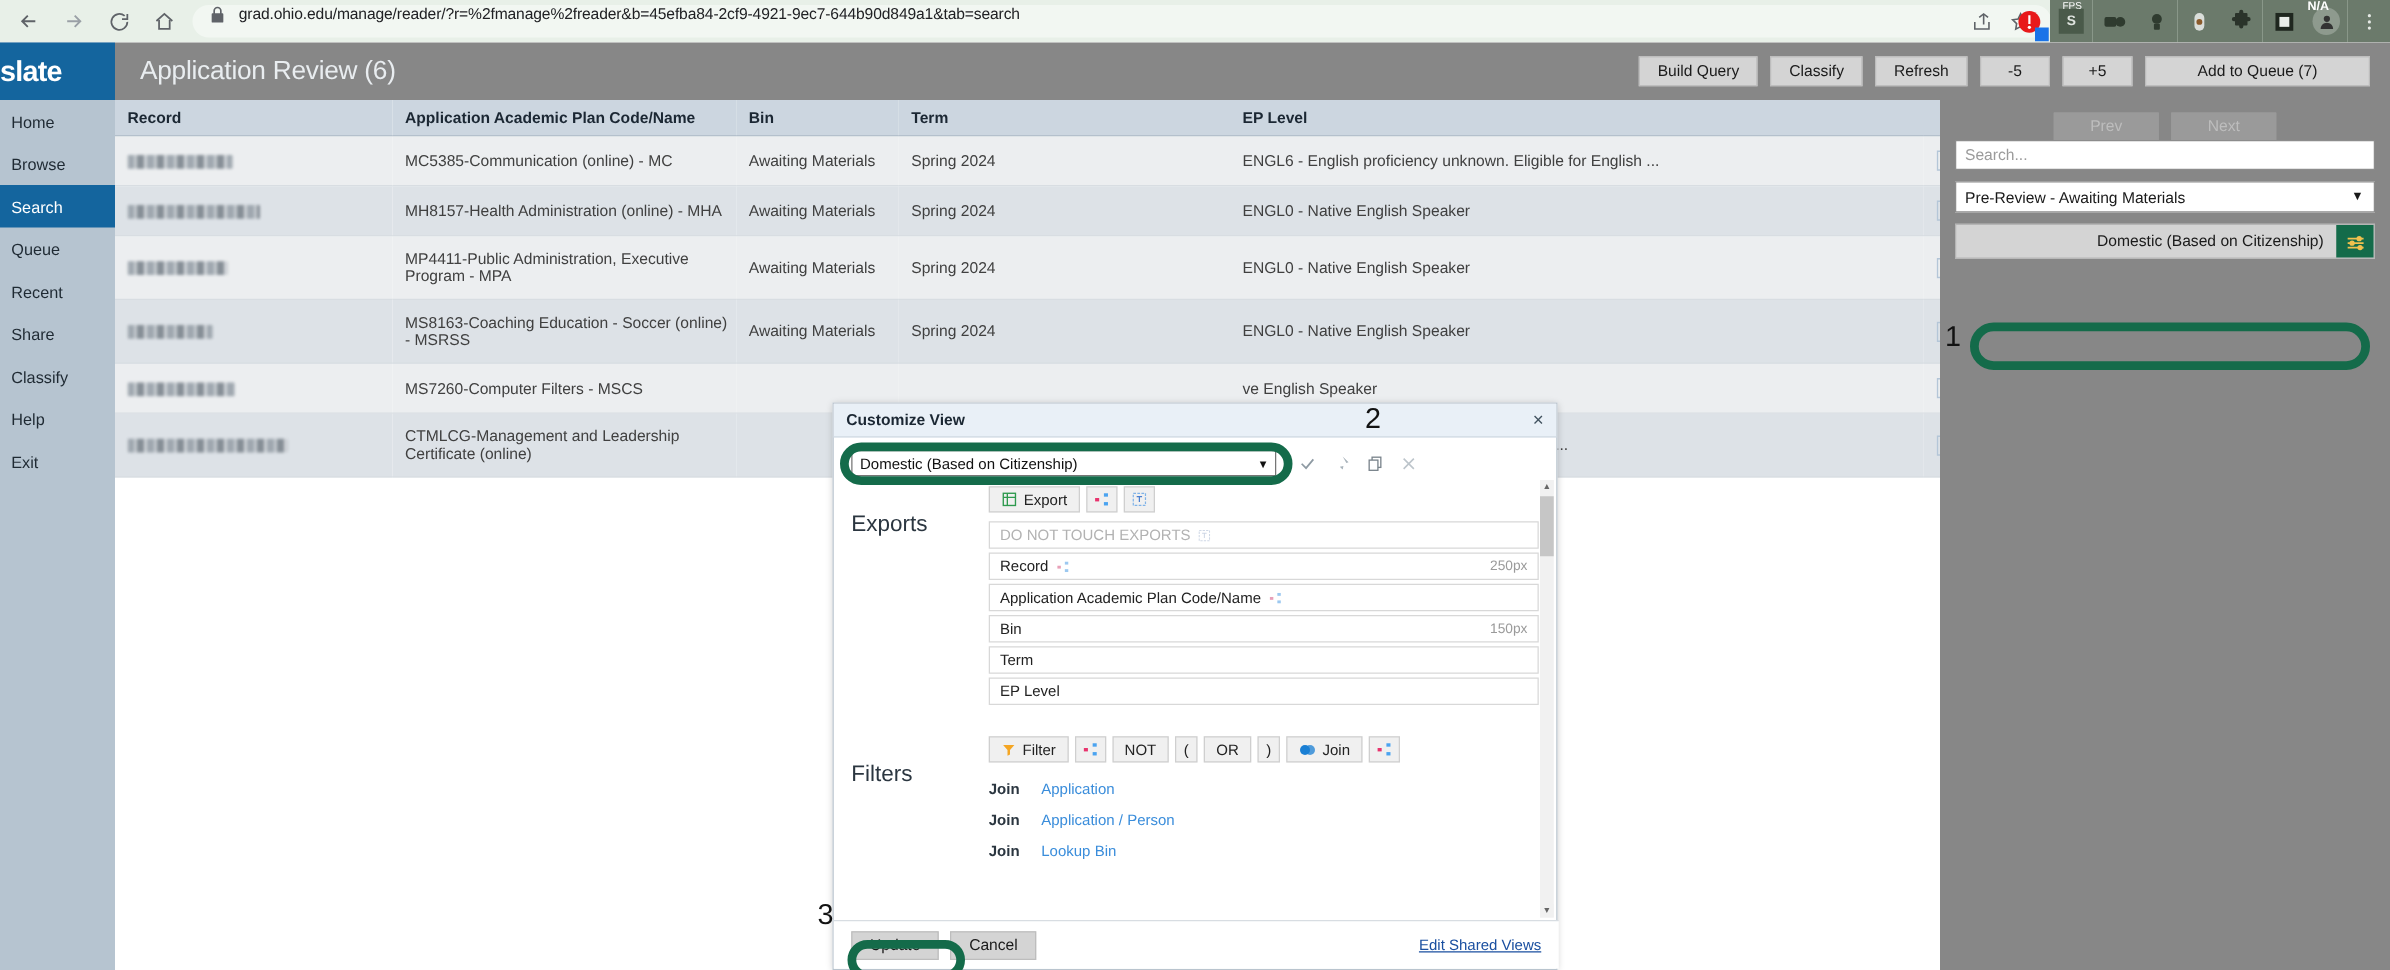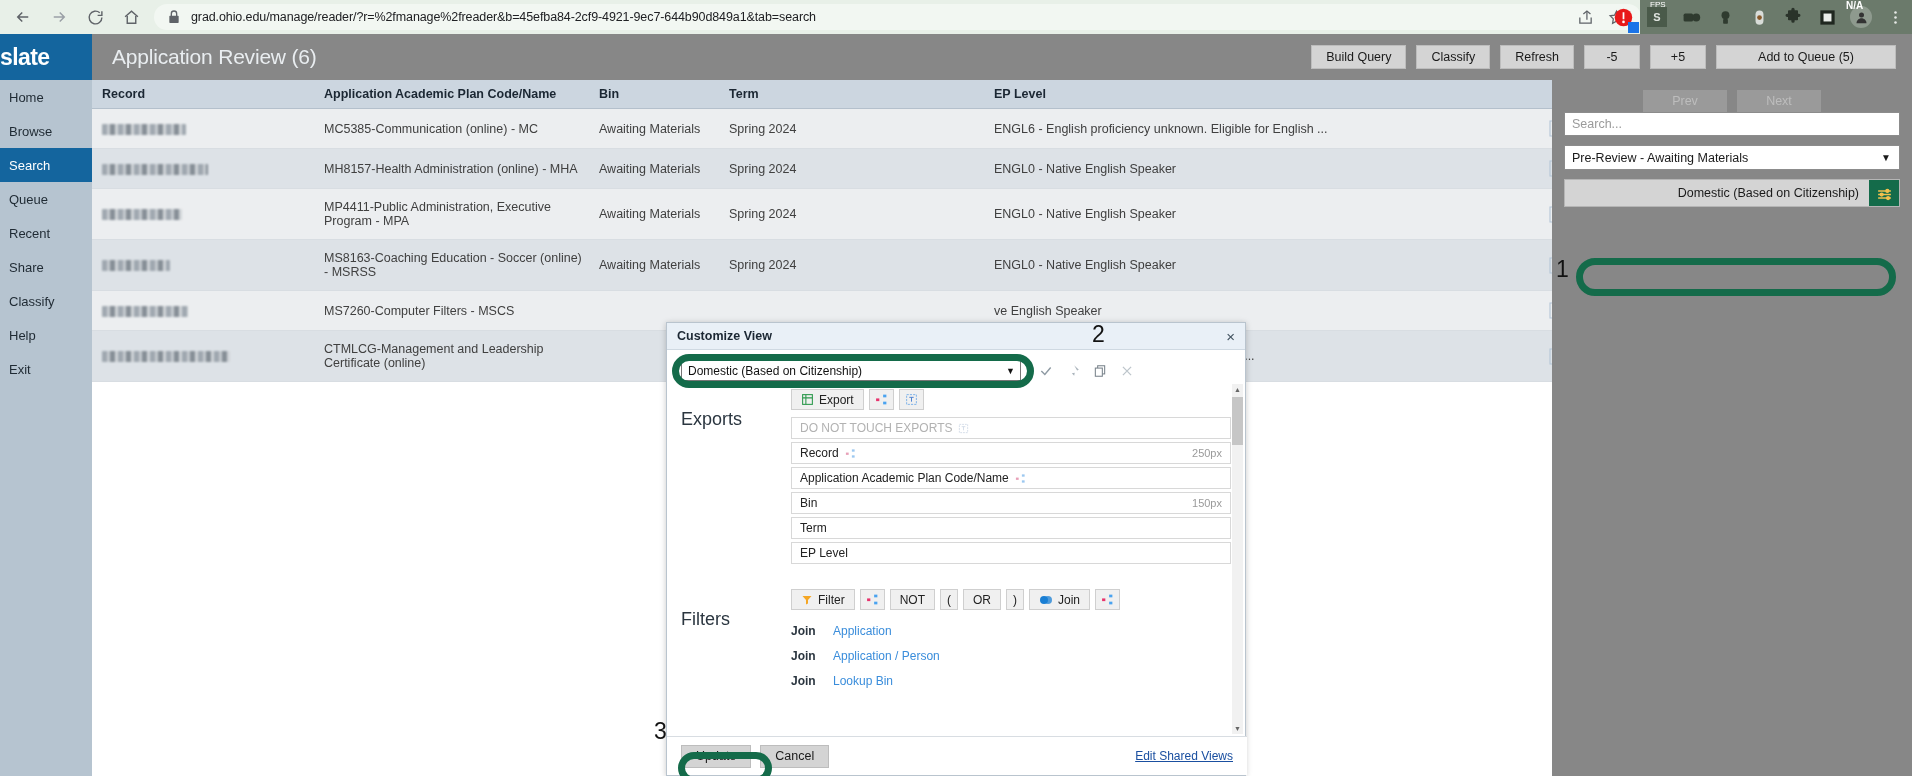--- a/index.html
+++ b/index.html
@@ -15,21 +15,21 @@
     background: #e8f0e8; display: flex; align-items: center;
   }
   .nav-btns { display: flex; align-items: center; gap: 2px; padding-left: 6px; }
   .nav-btn {
     width: 34px; height: 28px; display: flex; align-items: center;
     justify-content: center; color: #5f6368; font-size: 17px; border-radius: 50%;
   }
   .nav-btn.disabled { color: #b9bdc0; }
   .omnibox {
     flex: 0 0 auto; width: 1487px; height: 26px; margin-left: 6px;
-    background: #f2f7f2; border-radius: 13px; display: flex; align-items: center;
+    background: #f2f7f2; border-radius: 13px; display: flex; 
     padding: 0 8px; position: relative;
   }
   .lock-icon { width: 16px; height: 16px; margin: 0 9px 0 4px; flex: 0 0 auto; }
   .url-text {
     font-size: 12.5px; color: #202124; white-space: nowrap; overflow: hidden;
     letter-spacing: -0.1px; flex: 1;
   }
   .omni-icons { display: flex; align-items: center; gap: 14px; padding-right: 8px; }
   .omni-ic { width: 17px; height: 17px; color: #5f6368; }
   .ext-strip {
@@ -358,21 +358,21 @@
   </div>
 
   <div class="topbar">
     <div class="page-title">Application Review (6)</div>
     <div class="topbar-btns">
       <div class="tb-btn">Build Query</div>
       <div class="tb-btn">Classify</div>
       <div class="tb-btn">Refresh</div>
       <div class="tb-btn narrow">-5</div>
       <div class="tb-btn narrow">+5</div>
-      <div class="tb-btn wide">Add to Queue (5)</div>
+      <div class="tb-btn wide">Add to Queue (7)</div>
     </div>
   </div>
 
   <div class="content">
     <table class="grid">
       <colgroup>
         <col class="col-rec">
           <col class="col-plan">
           <col class="col-bin">
         <col class="col-term">

